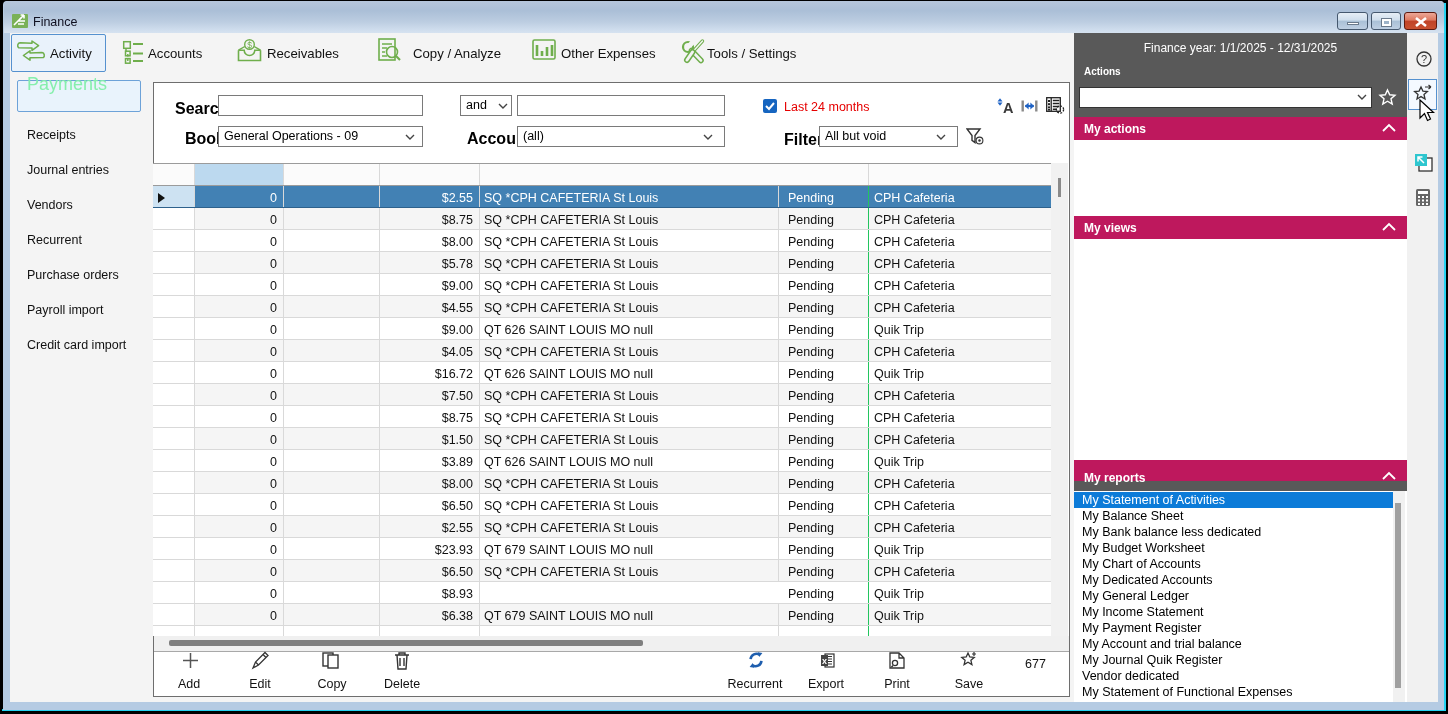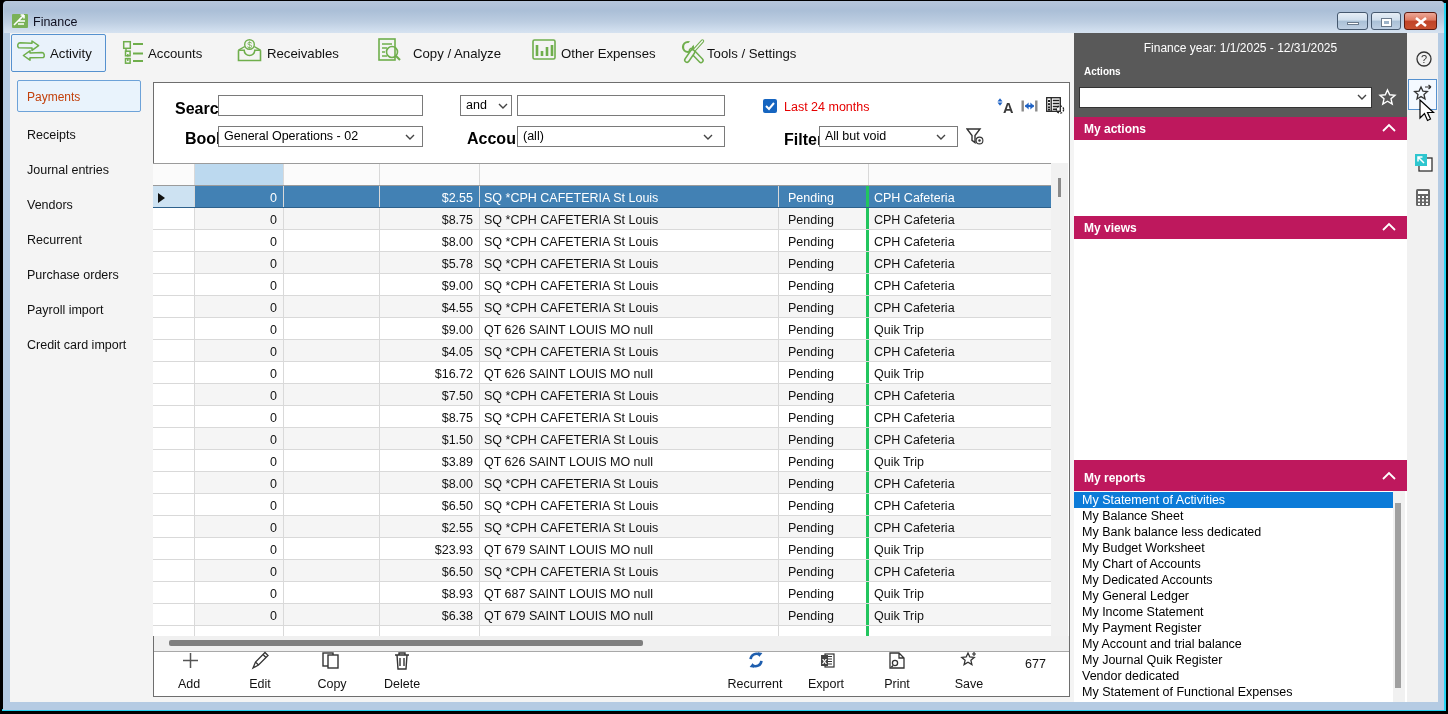--- a/index.html
+++ b/index.html
@@ -16,42 +16,42 @@
 #bmin{left:1337px;width:31px} #bmax{left:1371px;width:30px}
 #bclose{left:1404px;width:33px;background:linear-gradient(180deg,#eca797 0%,#dd7960 45%,#c04328 50%,#c8502f 100%);border-color:#5d1a10}
 
 #client{position:absolute;left:10px;top:33px;width:1428px;height:669px;background:#f4f4f4}
 
 .tab{position:absolute;top:34px;height:38px;font-size:13.2px;color:#111;white-space:nowrap}
 .tabsel{left:11px;width:95px;border:1px solid #5591cf;background:#e9f2fb;border-radius:2px}
 .tablbl{position:absolute;top:12px}
 
 #paybox{position:absolute;left:17px;top:80px;width:124px;height:32px;border:1px solid #6da2d8;background:#e9f3fc;border-radius:2px}
-#paytxt{position:absolute;left:27px;top:90px;font-size:12px;color:#c2410c}
+#paytxt{position:absolute;left:27px;top:74px;font-size:18px;color:#86efac}
 .snav{position:absolute;left:27px;font-size:12.5px;color:#111}
 
 #panel{position:absolute;left:153px;top:82px;width:917px;height:615px;background:#fff;border:1px solid #6e6e6e}
 .lbl{position:absolute;font-size:16px;font-weight:bold;color:#000}
 .inp{position:absolute;height:21px;background:#fff;border:1px solid #7a7a7a}
 .dd{position:absolute;height:21px;background:#fff;border:1px solid #7a7a7a;font-size:12.5px;color:#000;padding:2px 0 0 5px}
 #cb{position:absolute;left:763px;top:99px;width:14px;height:14px;background:#1665c0;border-radius:2px}
 #cbtxt{position:absolute;left:784px;top:100px;font-size:12.5px;color:#e60000}
 
 .ghead{position:absolute;left:153px;top:163px;width:898px;height:23px;background:#fbfbfb;border-top:1px solid #9b9b9b;border-bottom:1px solid #9b9b9b}
 .grow{position:absolute;left:153px;width:898px;height:22px;background:#fff;font-size:12.5px;color:#111;border-bottom:1px solid #d9d9d9}
 .grow.alt{background:#f5f5f5}
 .grow.sel{background:#4281b4;color:#fff;border-bottom:1px solid #2d618c}
 .grow div,.gh{position:absolute;top:0;height:100%;padding-top:5px;overflow:hidden;white-space:nowrap}
 .c0{left:0;width:42px;background:#fff;border-right:1px solid #d9d9d9}
 .sel .c0{background:#cde2f2}
 .c1{left:42px;width:89px;text-align:right;padding-right:6px;border-right:1px solid #d9d9d9}
 .c2{left:131px;width:96px;border-right:1px solid #d9d9d9}
 .c3{left:227px;width:100px;text-align:right;padding-right:6px;border-right:1px solid #d9d9d9}
 .c4{left:327px;width:299px;padding-left:4px;border-right:1px solid #d9d9d9}
-.c5{left:626px;width:90px;padding-left:9px;border-right:3px solid #22c55e}
+.c5{left:626px;width:90px;padding-left:9px;border-right:1px solid #22c55e}
 .c6{left:716px;width:182px;padding-left:5px}
 .tri{position:absolute;left:5px;top:7px;width:0;height:0;border-left:7px solid #111;border-top:5px solid transparent;border-bottom:5px solid transparent}
 .gh{font-size:12px;font-weight:bold;color:#14532d;padding-top:20px}
 
 #rpanel{position:absolute;left:1074px;top:33px;width:333px;height:669px;background:#595959}
 .rhdr{position:absolute;left:1074px;width:333px;height:23px;background:#be185d;color:#fff;font-size:12px;font-weight:bold;padding:5px 0 0 10px}
 .rwhite{position:absolute;left:1074px;width:333px;background:#fff}
 .rchev{position:absolute;right:10px;top:5px}
 .rep{position:absolute;left:1074px;width:319px;height:16px;font-size:12.5px;color:#000;padding:1px 0 0 8px;white-space:nowrap;overflow:hidden}
 .rsel{background:#0c7bd8;color:#fff}
@@ -187,21 +187,21 @@
 <div class="inp" style="left:218px;top:95px;width:205px"></div>
 <div class="dd" style="left:460px;top:95px;width:52px">and</div>
 <div class="inp" style="left:517px;top:95px;width:208px"></div>
 <div id="cb">
     <svg width="14" height="14" viewBox="0 0 14 14">
       <path d="M3 7 l3 3 l5 -6" stroke="#fff" stroke-width="2" fill="none"></path>
     </svg>
   </div>
 <div id="cbtxt">Last 24 months</div>
 <div class="lbl" style="left:185px;top:130px">Book</div>
-<div class="dd" style="left:218px;top:126px;width:205px">General Operations - 02</div>
+<div class="dd" style="left:218px;top:126px;width:205px">General Operations - 09</div>
 <div class="lbl" style="left:467px;top:130px">Account</div>
 <div class="dd" style="left:517px;top:126px;width:208px">(all)</div>
 <div class="lbl" style="left:784px;top:131px">Filter</div>
 <div class="dd" style="left:819px;top:126px;width:139px">All but void</div>
 <div class="abs" style="left:966px;top:128px">
     <svg width="18" height="18" viewBox="0 0 18 18">
       <path d="M1 1 h13 l-5 6.5 v7 l-3 -2.2 v-4.8 z" fill="none" stroke="#333" stroke-width="1.4"></path>
       <circle cx="13.5" cy="12.5" r="3.4" fill="#f8f8f8" stroke="#333" stroke-width="1.1"></circle>
       <circle cx="13.5" cy="12.5" r="1.2" fill="#333"></circle>
     </svg>
@@ -409,21 +409,20 @@
     <div class="c3">$6.50</div>
     <div class="c4">SQ *CPH CAFETERIA St Louis</div>
     <div class="c5">Pending</div>
     <div class="c6">CPH Cafeteria</div>
   </div>
 <div class="grow " style="top:582px">
     <div class="c0"></div>
     <div class="c1">0</div>
     <div class="c2"></div>
     <div class="c3">$8.93</div>
-    <div class="c4">QT 687 SAINT LOUIS MO null</div>
     <div class="c5">Pending</div>
     <div class="c6">Quik Trip</div>
   </div>
 <div class="grow alt" style="top:604px">
     <div class="c0"></div>
     <div class="c1">0</div>
     <div class="c2"></div>
     <div class="c3">$6.38</div>
     <div class="c4">QT 679 SAINT LOUIS MO null</div>
     <div class="c5">Pending</div>
@@ -529,21 +528,21 @@
         <path d="M2 9 l6 -6 l6 6" stroke="#fff" stroke-width="1.8" fill="none"></path>
       </svg>
     </span></div>
 <div class="rwhite" style="top:140px;height:76px"></div>
 <div class="rhdr" style="top:216px">My views<span class="rchev">
       <svg width="16" height="12" viewBox="0 0 16 12">
         <path d="M2 9 l6 -6 l6 6" stroke="#fff" stroke-width="1.8" fill="none"></path>
       </svg>
     </span></div>
 <div class="rwhite" style="top:239px;height:221px"></div>
-<div class="rhdr" style="top:460px;height:31px;padding-top:11px">My reports<span class="rchev" style="top:10px">
+<div class="rhdr" style="top:460px;height:21px;padding-top:11px">My reports<span class="rchev" style="top:10px">
       <svg width="16" height="12" viewBox="0 0 16 12">
         <path d="M2 9 l6 -6 l6 6" stroke="#fff" stroke-width="1.8" fill="none"></path>
       </svg>
     </span></div>
 <div class="rwhite" style="top:491px;height:211px"></div>
 <div class="rep rsel" style="top:492px">My Statement of Activities</div>
 <div class="rep" style="top:508px">My Balance Sheet</div>
 <div class="rep" style="top:524px">My Bank balance less dedicated</div>
 <div class="rep" style="top:540px">My Budget Worksheet</div>
 <div class="rep" style="top:556px">My Chart of Accounts</div>

